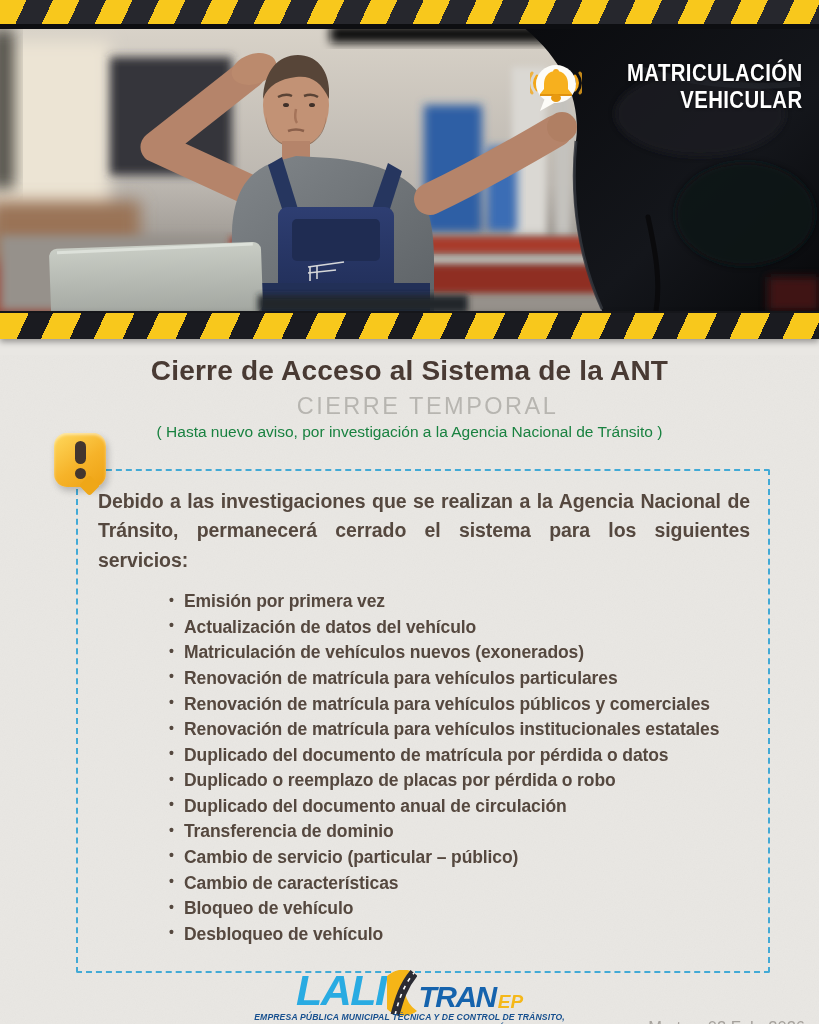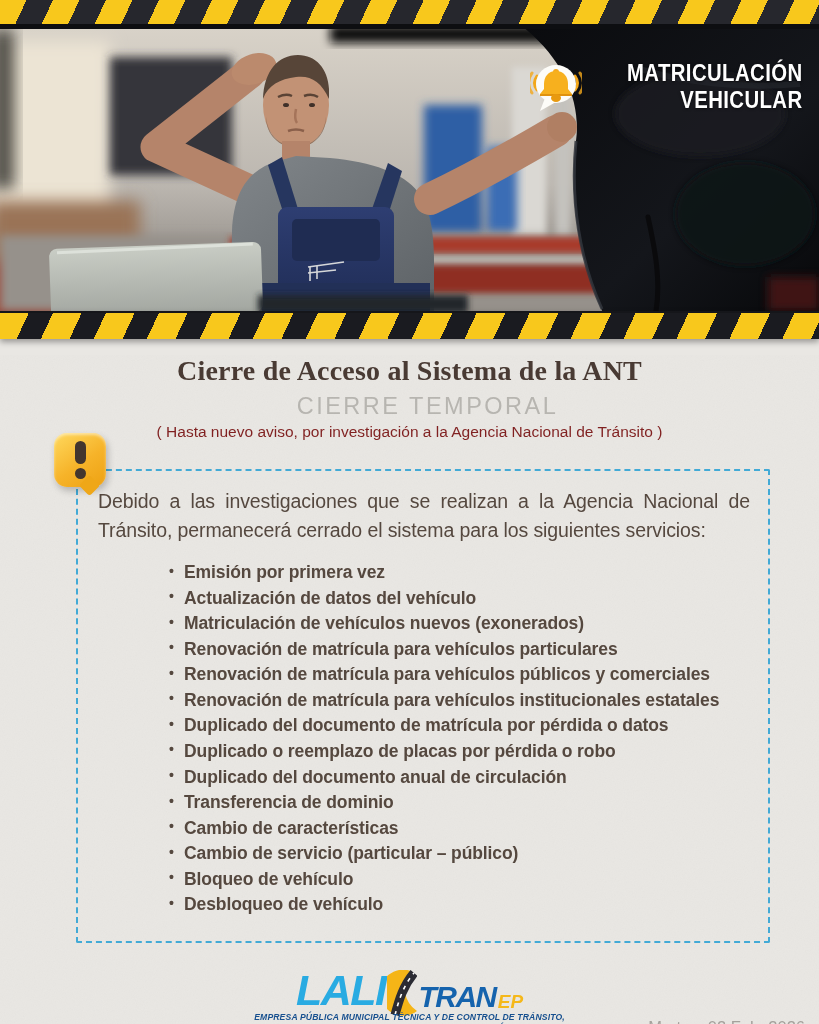--- a/index.html
+++ b/index.html
@@ -36,28 +36,27 @@
     transform:scaleX(.83);transform-origin:100% 50%;
     text-shadow:0 1px 3px rgba(0,0,0,.55);
   }
   
   .body-area{position:relative;height:687px;}
   .noise{position:absolute;inset:0;pointer-events:none;opacity:.05;}
   .title{
     margin:16px 0 0;text-align:center;
     font-size:28px;font-weight:700;color:var(--title-brown,#463730);
     letter-spacing:.2px;
-    font-family:Liberation Serif, serif;
   }
   .subtitle{
     text-align:center;font-size:23.5px;font-weight:400;
     color:#b7b5b0;letter-spacing:2.5px;margin-top:6px;margin-left:36px;
   }
   .note{
-    text-align:center;font-size:15.5px;color:#7f1d1d;margin-top:3px;
+    text-align:center;font-size:15.5px;color:#15803d;margin-top:3px;
   }
   .dashed-box{
     position:relative;
     margin:28px 49px 0 76px;
     border:2px dashed var(--dashed-border-blue,#42aad6);
     border-radius:2px;
     padding:16px 18px 12px 20px;
     box-sizing:border-box;
   }
   .warning-icon{
@@ -69,21 +68,21 @@
     z-index:2;
   }
   .warning-icon::after{
     content:"";position:absolute;bottom:-6px;right:9px;
     width:15px;height:15px;background:#efa718;border-radius:3px;
     transform:rotate(45deg);z-index:-1;
   }
   .warning-bar{width:11px;height:23px;border-radius:6px;background:#43362e;margin-top:8px;}
   .warning-dot{width:11px;height:11px;border-radius:50%;background:#43362e;margin-top:4px;}
   .intro{
-    margin:0;font-size:19.5px;font-weight:400;color:var(--text-brown,#55483f);
+    margin:0;font-size:19.5px;font-weight:700;color:var(--text-brown,#55483f);
     line-height:1.5;text-align:justify;letter-spacing:-.1px;
   }
   .services{
     list-style:none;margin:14px 0 12px;padding:0 0 0 86px;
   }
   .services li{
     position:relative;font-size:17.5px;font-weight:700;
     color:var(--text-brown,#55483f);line-height:1.05;
     padding:3.6px 0;letter-spacing:-.1px;
   }
@@ -272,22 +271,22 @@
           <li>Emisión por primera vez</li>
           <li>Actualización de datos del vehículo</li>
           <li>Matriculación de vehículos nuevos (exonerados)</li>
           <li>Renovación de matrícula para vehículos particulares</li>
           <li>Renovación de matrícula para vehículos públicos y comerciales</li>
           <li>Renovación de matrícula para vehículos institucionales estatales</li>
           <li>Duplicado del documento de matrícula por pérdida o datos</li>
           <li>Duplicado o reemplazo de placas por pérdida o robo</li>
           <li>Duplicado del documento anual de circulación</li>
           <li>Transferencia de dominio</li>
+          <li>Cambio de servicio (particular – público)</li>
           <li>Cambio de características</li>
-          <li>Cambio de servicio (particular – público)</li>
           <li>Bloqueo de vehículo</li>
           <li>Desbloqueo de vehículo</li>
         </ul>
     </div>
 
     <div class="footer">
       <div class="logo">
         <span class="logo-lali">LALI</span>
         <svg class="logo-road" width="30" height="46" viewBox="0 0 30 46">
           <path d="M24,1 a23,23 0 1 0 6,40 a27,27 0 0 1 -6,-40 z" fill="#f5b517"></path>

